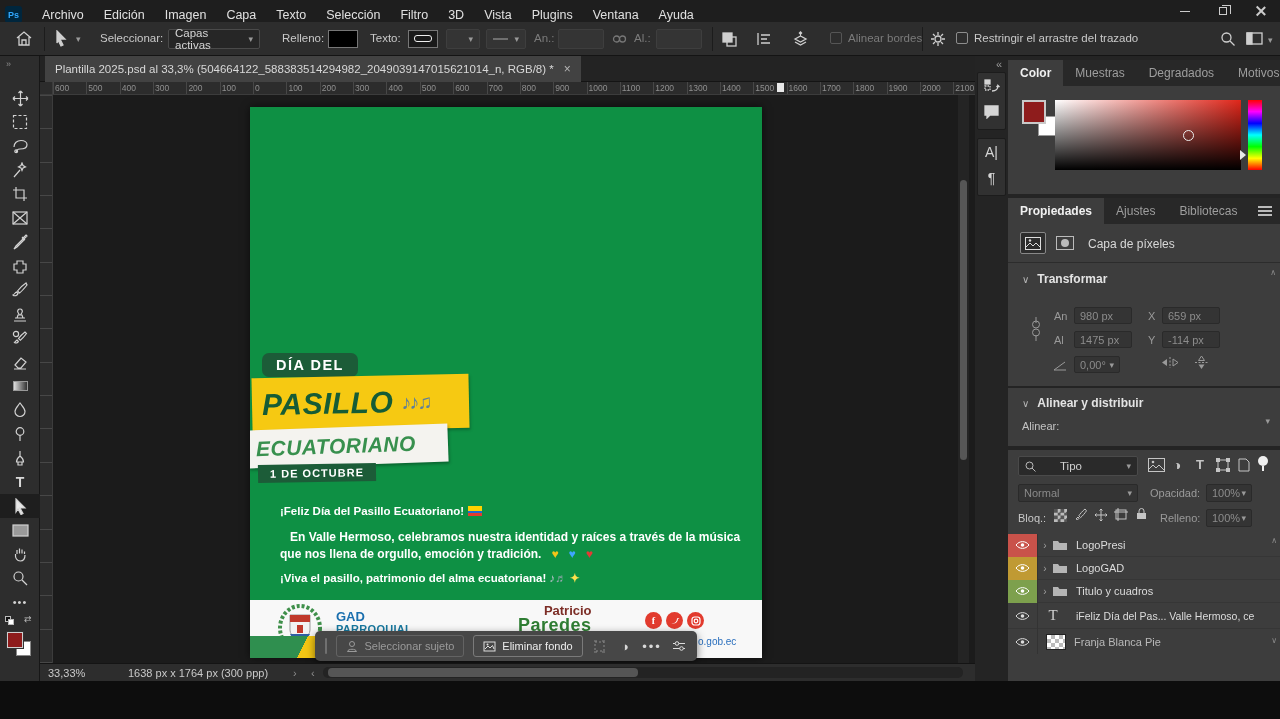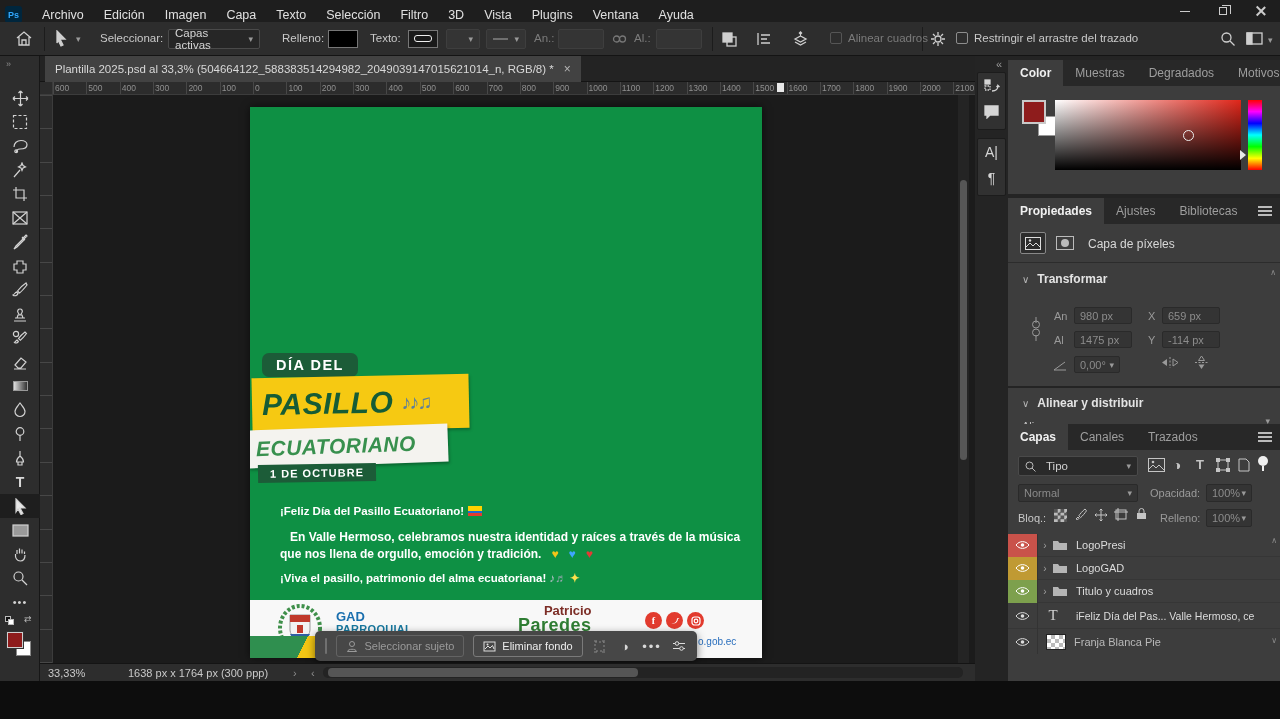--- a/index.html
+++ b/index.html
@@ -118,21 +118,21 @@
 .bgswatch{position:absolute;left:30px;top:30px;width:20px;height:20px;background:#fff;border:1px solid #999}
 .gradbox{position:absolute;left:47px;top:14px;width:186px;height:70px;background:linear-gradient(to bottom,rgba(0,0,0,0),#000),linear-gradient(to right,#fff,#e0261a)}
 .gcursor{position:absolute;left:128px;top:30px;width:11px;height:11px;border:1.5px solid #eee;border-radius:50%}
 .huestrip{position:absolute;left:240px;top:14px;width:14px;height:70px;background:linear-gradient(to bottom,#f00,#f0f,#00f,#0ff,#0f0,#ff0,#f00)}
 .huearrow{position:absolute;left:232px;top:64px;width:0;height:0;border-left:6px solid #e8e8e8;border-top:5px solid transparent;border-bottom:5px solid transparent}
 .plabel{position:absolute;font-size:11px;color:#9a9a9a}
 .pinput{position:absolute;height:17px;background:#343434;border:1px solid #2a2a2a;border-radius:2px;color:#8c8c8c;font-size:11px;display:flex;align-items:center;padding:0 5px}
 .phead{position:absolute;font-size:12px;font-weight:bold;color:#e4e4e4}
 .phead .ch{font-weight:normal;color:#b5b5b5;margin-right:8px;font-size:10px}
 .lyrico{display:flex;align-items:center;justify-content:center}
-.searchbox{position:absolute;left:10px;top:6px;width:120px;height:20px;background:#2a2a2a;border:1px solid #4a4a4a;border-radius:2px;display:flex;align-items:center;gap:10px;padding:0 6px;color:#d0d0d0;font-size:11.5px}
+.searchbox{position:absolute;left:10px;top:6px;width:120px;height:20px;background:#2a2a2a;border:1px solid #4a4a4a;border-radius:2px;display:flex;align-items:center;gap:24px;padding:0 6px;color:#d0d0d0;font-size:11.5px}
 .lrow{position:absolute;left:0;width:272px;height:23px;border-bottom:1px solid #363636;display:flex;align-items:center}
 .eyecell{width:30px;height:23px;display:flex;align-items:center;justify-content:center;border-right:1px solid #333}
 .lcaret{color:#9e9e9e;font-size:10px;width:14px;text-align:center}
 .lname{font-size:11px;color:#dcdcdc;margin-left:8px;white-space:nowrap}
 .foldico svg{display:block}
 .checker{width:20px;height:16px;background:conic-gradient(#bbb 25%,#fff 0 50%,#bbb 0 75%,#fff 0) 0 0/8px 8px;border:1px solid #222}
 .scrhint{position:absolute;color:#8a8a8a;font-size:8px}
 
 
 .statusbar{position:absolute;left:40px;top:663px;width:935px;height:18px;background:#2d2d2d;border-top:1px solid #141414;font-size:11px;color:#c9c9c9}
@@ -217,21 +217,21 @@
         <rect x="1" y="1" width="9" height="9" fill="#cfcfcf"></rect>
         <rect x="5" y="5" width="9" height="9"></rect>
       </svg>
     <svg class="oi" style="left:756px;top:10px" width="16" height="14">
         <path d="M2 1v12M5 3h9M5 7h6M5 11h9"></path>
       </svg>
     <svg class="oi" style="left:792px;top:9px" width="17" height="16">
         <path d="M3 8l5.5-3 5.5 3-5.5 3zM3 11l5.5 3 5.5-3M8.5 1v4M7 2.5l1.5-1.5L10 2.5"></path>
       </svg>
     <span class="checkbox dis" style="left:830px"></span>
-    <span class="olabel dis" style="left:848px">Alinear cuadros</span>
+    <span class="olabel dis" style="left:848px">Alinear bordes</span>
     <span class="sep" style="left:922px"></span>
     <svg class="oi" style="left:930px;top:9px" width="16" height="16">
         <circle cx="8" cy="8" r="3"></circle>
         <path d="M8 1v3M8 12v3M1 8h3M12 8h3M3 3l2 2M11 11l2 2M13 3l-2 2M5 11l-2 2"></path>
       </svg>
     <span class="checkbox" style="left:956px"></span>
     <span class="olabel" style="left:974px">Restringir el arrastre del trazado</span>
     <svg class="oi" style="left:1220px;top:9px" width="16" height="16">
         <circle cx="6.5" cy="6.5" r="4.5"></circle>
         <path d="M10 10l4.5 4.5"></path>
@@ -597,26 +597,20 @@
           <path d="M4.5 9.5l3 4.5 3-4.5z" fill="#9a9a9a"></path>
         </svg>
     </div>
 
     <div class="pbody" style="top:332px;height:58px;background:#3d3d3d">
       <div class="phead" style="left:14px;top:8px"><span class="ch">∨</span><span>Alinear y distribuir</span></div>
       <span class="plabel" style="left:14px;top:32px;color:#c3c3c3">Alinear:</span>
       <span class="caret abs" style="right:10px;top:28px">▾</span>
     </div>
 
-    <div class="tabstrip" style="top:368px">
-      <span class="ptab on">Capas</span>
-      <span class="ptab">Canales</span>
-      <span class="ptab">Trazados</span>
-      <span class="burger" style="position:static;margin:8px 8px 8px auto"></span>
-    </div>
     <div class="pbody" style="top:394px;height:231px">
       <div class="searchbox">
         <svg width="11" height="11">
             <circle cx="4.5" cy="4.5" r="3.5" stroke="#bbb" fill="none"></circle>
             <path d="M7 7l3.5 3.5" stroke="#bbb"></path>
           </svg>
         <span>Tipo</span>
         <span class="caret" style="margin-left:auto">▾</span>
       </div>
       <span class="abs lyrico" style="left:140px;top:8px">

